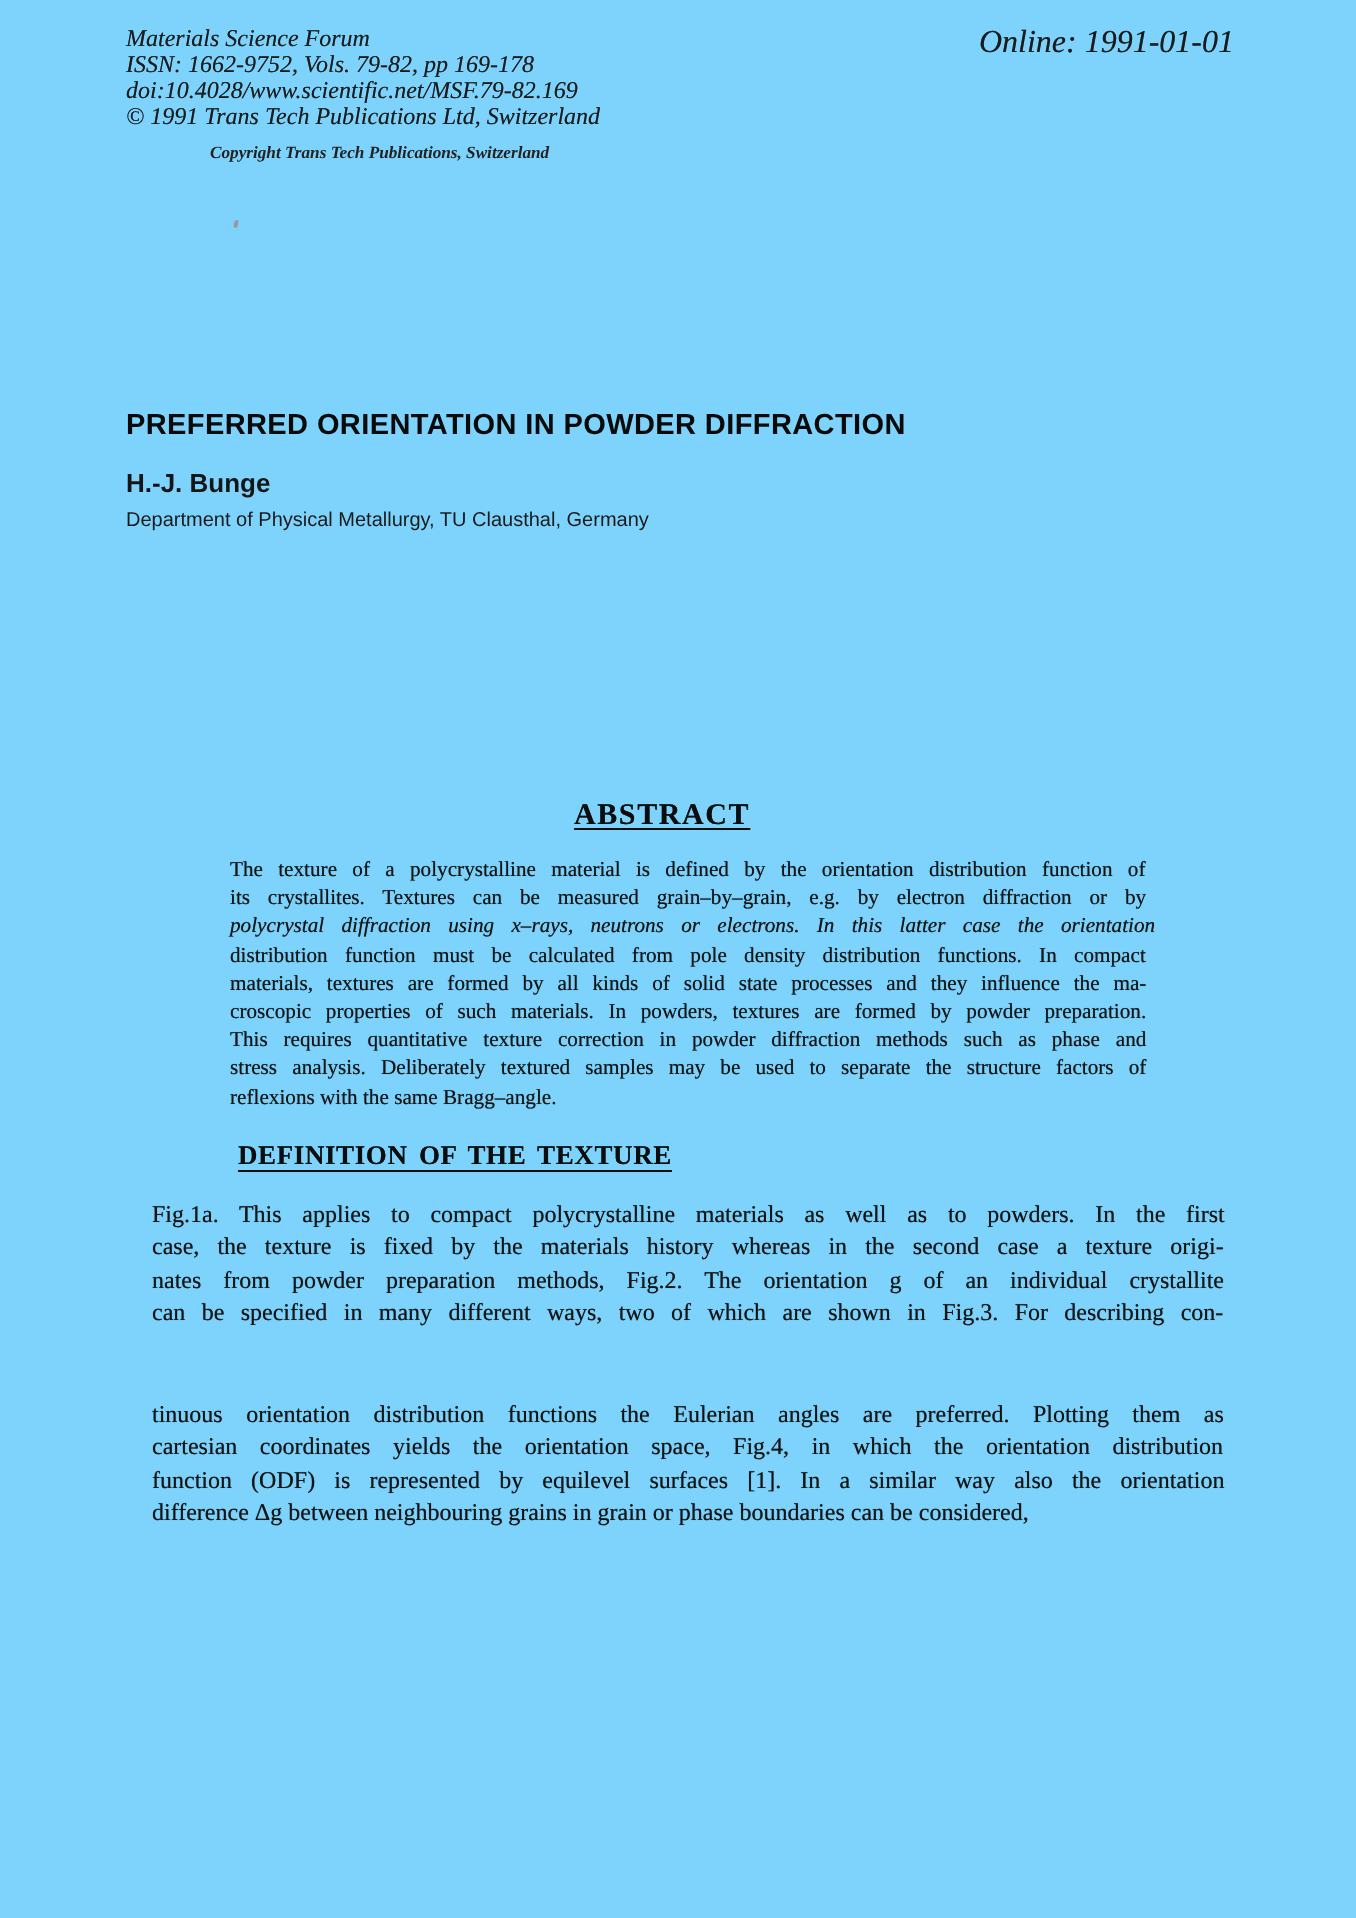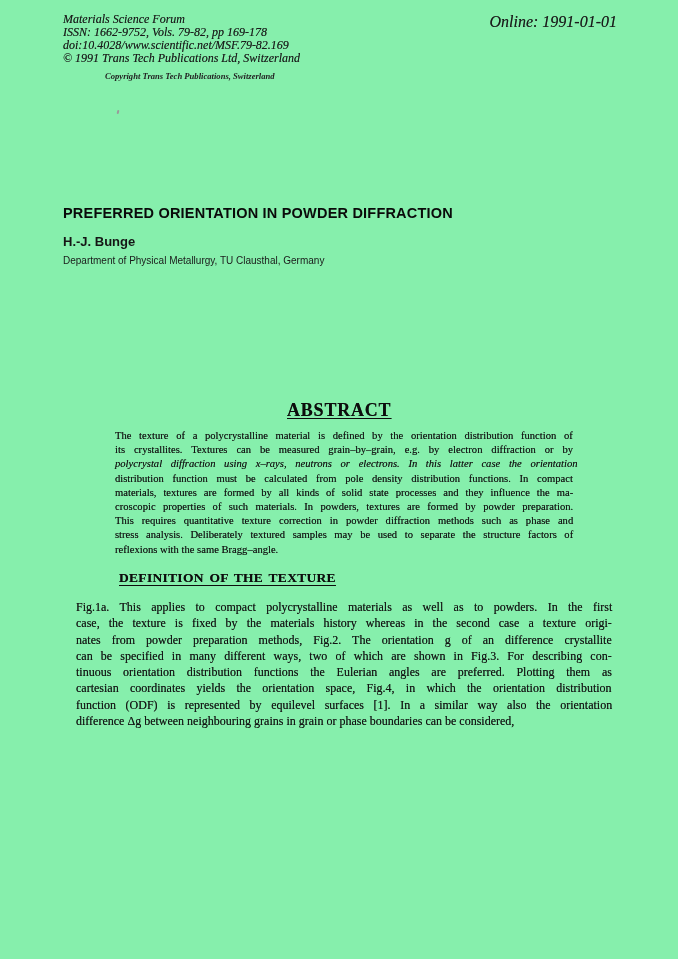--- a/index.html
+++ b/index.html
@@ -1,17 +1,17 @@
 <!DOCTYPE html>
 <html><head>
 <meta charset="utf-8">
 <style>
   html,body { margin:0; padding:0; background:#ffffff; }
   .page {
-    position:relative; width:678px; height:959px; background:#86efac;
+    position:relative; width:678px; height:959px; background:#7dd3fc;
     font-family:"Liberation Serif","DejaVu Serif",serif; color:#141414; overflow:hidden;
   }
   
   .header-left {
     position:absolute; left:63px; top:13px;
     font-style:italic; font-size:12px; line-height:12.9px; color:#1b1b1b;
     text-shadow:0 0 0.3px rgba(0,0,0,.5);
   }
   .online-date {
     position:absolute; top:13px; right:61px;
@@ -30,21 +30,21 @@
   .centerband {
     position:absolute; left:63px; width:562px; text-align:left;
     font-family:"Liberation Sans","DejaVu Sans",sans-serif;
   }
   .title    { top:205px; font-size:14.5px; font-weight:bold; letter-spacing:.2px; color:#0a0a0a; }
   .author   { top:234px; font-size:13px;  color:#151515;font-weight:bold; }
   .affil    { top:255px; font-size:10px;  color:#1a1a1a; }
   
   .abstract-heading {
     position:absolute; left:287px; top:400px;
-    font-size:18px; font-weight:bold; letter-spacing:.8px;
+    font-size:15px; font-weight:bold; letter-spacing:.8px;
     text-decoration:underline; text-underline-offset:2px; color:#0d0d0d;
     text-shadow:0 0 0.3px rgba(0,0,0,.6);
     text-align:center;
   }
   .section-heading {
     position:absolute; left:119px; top:570px;
     font-size:13.5px; font-weight:bold; letter-spacing:.3px; word-spacing:2px;
     text-decoration:underline; text-underline-offset:2.5px; color:#0d0d0d;
     text-shadow:0 0 0.3px rgba(0,0,0,.6);
   }
@@ -96,21 +96,21 @@
       <div class="tline"><span style="word-spacing: 5.25px;">This requires quantitative texture correction in powder diffraction methods such as phase and</span></div>
       <div class="tline"><span style="word-spacing: 4.92308px;">stress analysis. Deliberately textured samples may be used to separate the structure factors of</span></div>
       <div class="tline tline-last"><span>reflexions with the same Bragg–angle.</span></div>
     </div>
 
   <div class="section-heading">DEFINITION OF THE TEXTURE</div>
 
   <div class="section-body">
       <div class="tline"><span style="word-spacing: 7.35714px;">Fig.1a. This applies to compact polycrystalline materials as well as to powders. In the first</span></div>
       <div class="tline"><span style="word-spacing: 6.0625px;">case, the texture is fixed by the materials history whereas in the second case a texture origi-</span></div>
-      <div class="tline"><span style="word-spacing: 8px;">nates from powder preparation methods, Fig.2. The orientation g of an difference crystallite</span></div>
+      <div class="tline"><span style="word-spacing: 8px;">nates from powder preparation methods, Fig.2. The orientation g of an individual crystallite</span></div>
       <div class="tline"><span style="word-spacing: 5.1875px;">can be specified in many different ways, two of which are shown in Fig.3. For describing con-</span></div>
-      <div class="tline"><span style="word-spacing: 8.72727px;">tinuous orientation distribution functions the Eulerian angles are preferred. Plotting them as</span></div>
+      <div class="tline"><span style="word-spacing: 8.72727px; margin-top: 35px;">tinuous orientation distribution functions the Eulerian angles are preferred. Plotting them as</span></div>
       <div class="tline"><span style="word-spacing: 8.27273px;">cartesian coordinates yields the orientation space, Fig.4, in which the orientation distribution</span></div>
       <div class="tline"><span style="word-spacing: 6.57143px;">function (ODF) is represented by equilevel surfaces [1]. In a similar way also the orientation</span></div>
       <div class="tline tline-last"><span>difference Δg between neighbouring grains in grain or phase boundaries can be considered,</span></div>
     </div>
 
 </div>
 
 </body></html>

